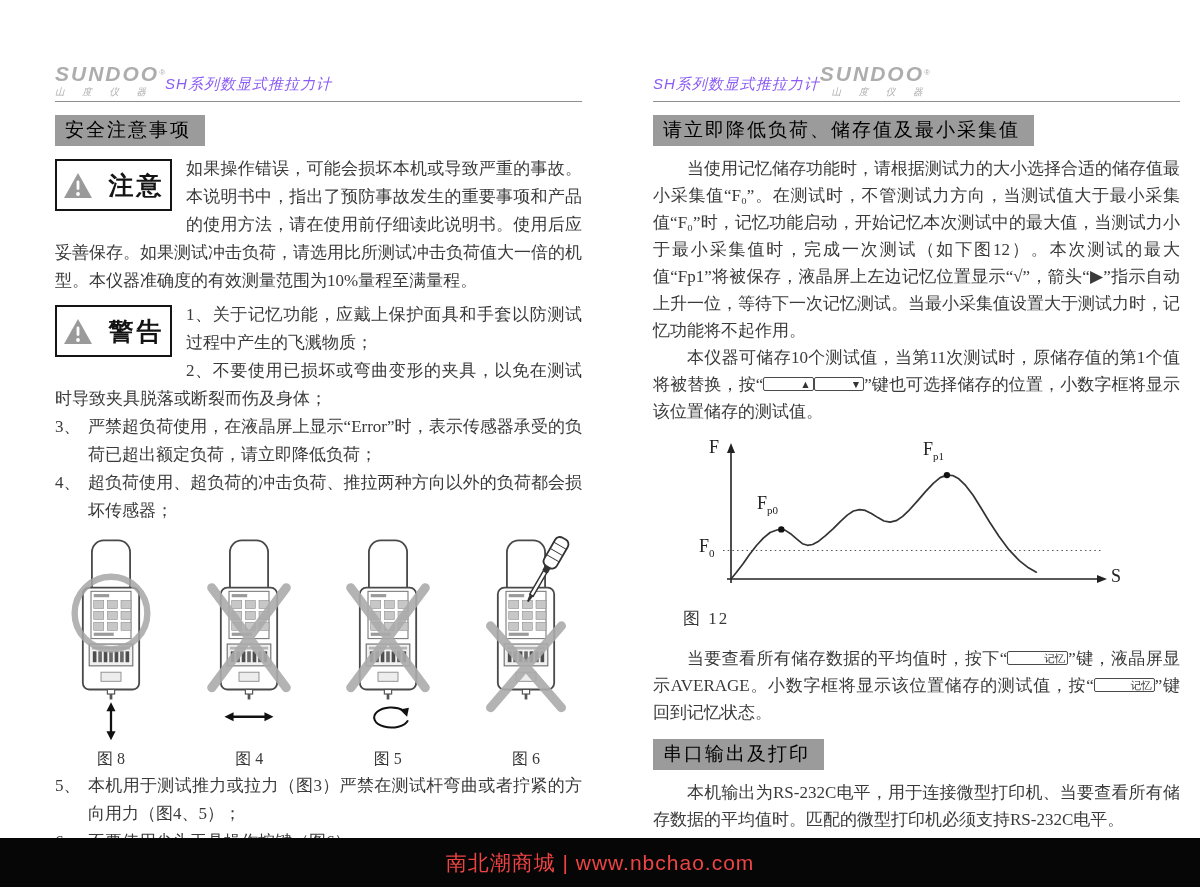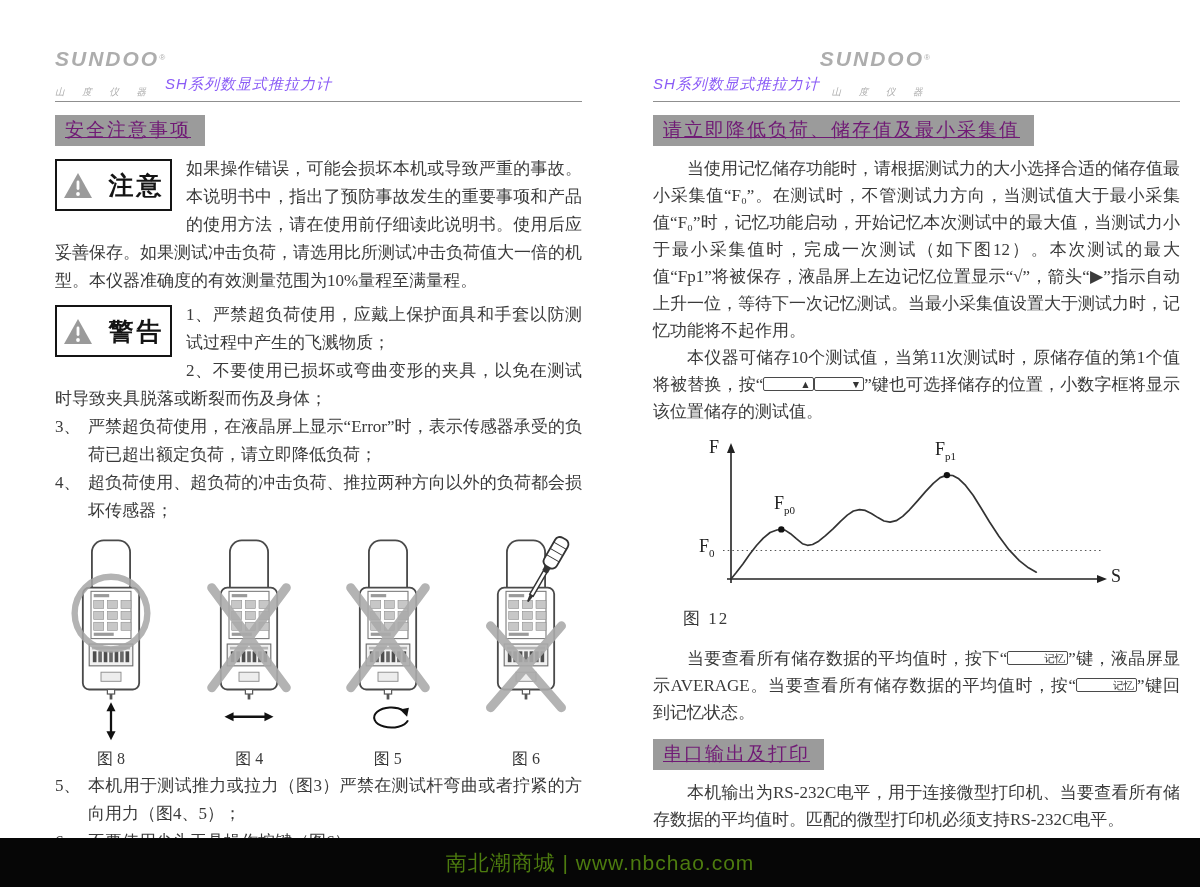--- a/index.html
+++ b/index.html
@@ -12,28 +12,28 @@
   .page { position:absolute; top:58px; width:527px; }
   .page-left  { left:55px; }
   .page-right { left:653px; }
 
   
   .page-header { display:flex; align-items:flex-end;
                  border-bottom:1.5px solid #8f8f8f; padding-bottom:5px; height:44px;font-style:italic; }
   .brand { line-height:1; color:#adadad; font-family:"Liberation Sans",sans-serif; }
   .brand .brand-main { font-size:21px; font-weight:bold; letter-spacing:2px; }
   .brand .brand-reg  { font-size:8px; vertical-align:super; }
-  .brand .brand-sub  { font-size:9.5px; letter-spacing:7.5px; margin-top:18px; display:block; }
+  .brand .brand-sub  { font-size:9.5px; letter-spacing:7.5px; margin-top:3px; display:block; }
   .doc-title { font-family:"Liberation Sans",sans-serif; font-size:15px; color:#8b5cf6;
                letter-spacing:1px; padding-bottom:2px; }
 
   
-  .section-bar { display:inline-block; background:#9b9b9b; color:#701a75;
+  .section-bar { display:inline-block; background:#9b9b9b; color:#000000;
                  font-family:"Liberation Sans",sans-serif; font-size:19px; letter-spacing:2px;
-                 padding:2px 14px 3px 10px; margin:13px 0 9px 0;text-decoration:underline; }
+                 padding:2px 14px 3px 10px; margin:13px 0 9px 0; }
 
   
   .txt  { font-size:17px; line-height:28px; text-align:justify; }
   .txt-r{ font-size:17px; line-height:27px; text-align:justify; }
   .indent { text-indent:2em; }
 
   
   .alert-box { float:left; width:117px; height:52px; border:2.5px solid #141414;
                display:flex; align-items:center; justify-content:center; gap:16px;
                margin:4px 14px 6px 0; background:#fff; }
@@ -58,21 +58,21 @@
 
   
   .chart-wrap { position:relative; width:448px; height:172px; margin:8px 0 0 30px; }
   .chart-lab { position:absolute; font-size:18px; color:#222; }
   .chart-lab sub { font-size:11px; }
   .chart-caption { width:448px; text-align:left; font-size:17px; margin:2px 0 15px 30px; letter-spacing:2px; }
 
   
   .footer-bar { position:absolute; left:0; top:838px; width:1200px; height:49px;
                 background:#060606; display:flex; align-items:center; justify-content:center; }
-  .footer-text { color:#4d7c0f; font-size:21px; font-family:"Liberation Sans",sans-serif;
+  .footer-text { color:#ef4444; font-size:21px; font-family:"Liberation Sans",sans-serif;
                  letter-spacing:1px; }
 </style>
 </head>
 <body>
 
 <svg width="0" height="0" style="position:absolute" aria-hidden="true">
   <defs>
     <g id="gauge">
       <rect x="34" y="6" width="42" height="64" rx="13" fill="#fff" stroke="#4a4a4a" stroke-width="2"></rect>
       <rect x="24" y="58" width="62" height="112" rx="7" fill="#fff" stroke="#4a4a4a" stroke-width="2"></rect>
@@ -130,21 +130,21 @@
 
   <div style="margin-top:6px;">
     <div class="alert-box">
       <svg width="30" height="27" viewBox="0 0 30 27">
         <polygon points="15,1 29,26 1,26" fill="#9a9a9a"></polygon>
         <rect x="13.6" y="8.5" width="2.8" height="9.5" rx="1.4" fill="#fff"></rect>
         <circle cx="15" cy="22" r="1.9" fill="#fff"></circle>
       </svg>
       <span class="alert-label">警告</span>
     </div>
-    <p class="txt"><span>1、</span><span>严禁超负荷使用，应戴上保护面具和手套以防测试过程中产生的飞溅物质；</span></p>
+    <p class="txt"><span>1、</span><span>关于记忆功能，应戴上保护面具和手套以防测试过程中产生的飞溅物质；</span></p>
     <p class="txt"><span>2、</span><span>不要使用已损坏或弯曲变形的夹具，以免在测试时导致夹具脱落或断裂而伤及身体；</span></p>
     <div class="clear"></div>
   </div>
 
   <div class="lrow txt">
     <span class="lnum">3、</span>
     <span class="ltxt">严禁超负荷使用，在液晶屏上显示“Error”时，表示传感器承受的负荷已超出额定负荷，请立即降低负荷；</span>
   </div>
   <div class="lrow txt">
     <span class="lnum">4、</span>
@@ -252,26 +252,26 @@
       <line x1="44" y1="146" x2="416" y2="146" stroke="#222" stroke-width="1.6"></line>
       <polygon points="424,146 414,142 414,150" fill="#222"></polygon>
       <line x1="40" y1="117.48" x2="418" y2="117.48" stroke="#555" stroke-width="1.2" stroke-dasharray="1.5 3.2"></line>
       <polyline points="48.0,146.0 53.1,139.8 59.9,131.1 66.7,121.2 73.5,112.5 80.3,105.1 87.1,99.5 93.9,97.0 98.3,96.4 102.4,97.4 107.5,100.7 113.3,105.7 119.4,110.7 124.5,112.3 129.6,111.5 135.7,108.2 142.5,102.6 150.0,95.8 157.5,88.3 164.3,82.1 170.4,78.0 176.5,76.6 182.3,77.4 188.4,80.5 194.9,84.6 201.0,88.0 207.1,89.2 213.2,87.7 219.7,83.4 226.5,76.8 234.3,68.1 242.5,58.6 250.3,50.3 257.1,44.6 263.9,42.1 269.7,42.5 275.8,45.8 282.6,52.4 290.1,62.3 297.9,74.7 306.4,88.7 315.9,103.2 326.1,116.9 336.3,127.6 345.5,134.8 353.3,139.2" fill="none" stroke="#333" stroke-width="1.7" stroke-linejoin="round" stroke-linecap="round"></polyline>
       <circle r="3.2" fill="#111" cx="98.32" cy="96.4"></circle>
       <circle r="3.2" fill="#111" cx="263.9" cy="42.08800000000001"></circle>
     </svg>
     <span class="chart-lab" style="left:26px;top:4px">F</span>
     <span class="chart-lab" style="left:428px;top:133px">S</span>
     <span class="chart-lab" style="left: 16px; top: 103.48px;"><span>F</span><sub>0</sub></span>
-    <span class="chart-lab" style="left: 91px; top: 60.4px;"><span>F</span><sub>p0</sub></span>
-    <span class="chart-lab" style="left: 252px; top: 6.088px;"><span>F</span><sub>p1</sub></span>
+    <span class="chart-lab" style="left: 74px; top: 60.4px;"><span>F</span><sub>p0</sub></span>
+    <span class="chart-lab" style="left: 240px; top: 6.088px;"><span>F</span><sub>p1</sub></span>
   </div>
   <div class="chart-caption">图 12</div>
 
-  <p class="txt-r indent"><span>当要查看所有储存数据的平均值时，按下“</span><span class="key">记忆</span><span>”键，液晶屏显示AVERAGE。当要查看所有储存数据的平均值时，按“</span><span class="key">记忆</span><span>”键回到记忆状态。</span></p>
+  <p class="txt-r indent"><span>当要查看所有储存数据的平均值时，按下“</span><span class="key">记忆</span><span>”键，液晶屏显示AVERAGE。小数字框将显示该位置储存的测试值，按“</span><span class="key">记忆</span><span>”键回到记忆状态。</span></p>
 
   <div class="section-bar">串口输出及打印</div>
 
   <p class="txt-r indent">本机输出为RS-232C电平，用于连接微型打印机、当要查看所有储存数据的平均值时。匹配的微型打印机必须支持RS-232C电平。</p>
 
   <div class="lrow txt-r" style="margin-top:9px">
     <span class="lnum">1、</span>
     <span class="ltxt"><span>当串口通讯模式设置为Print时，按下“</span><span class="key">打印</span><span>”键，液晶屏闪烁显示“Print”，打印出仪器储存的10组数据及分析报告（如图14所示）</span></span>
   </div>
 

